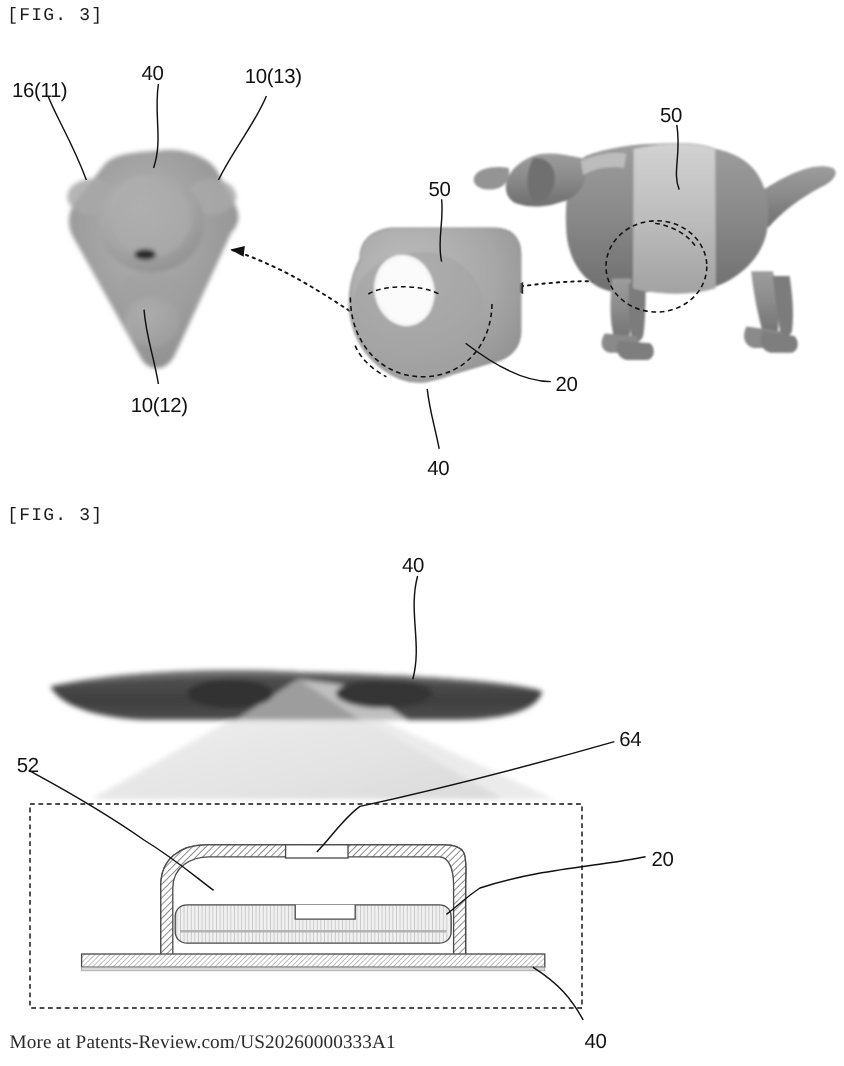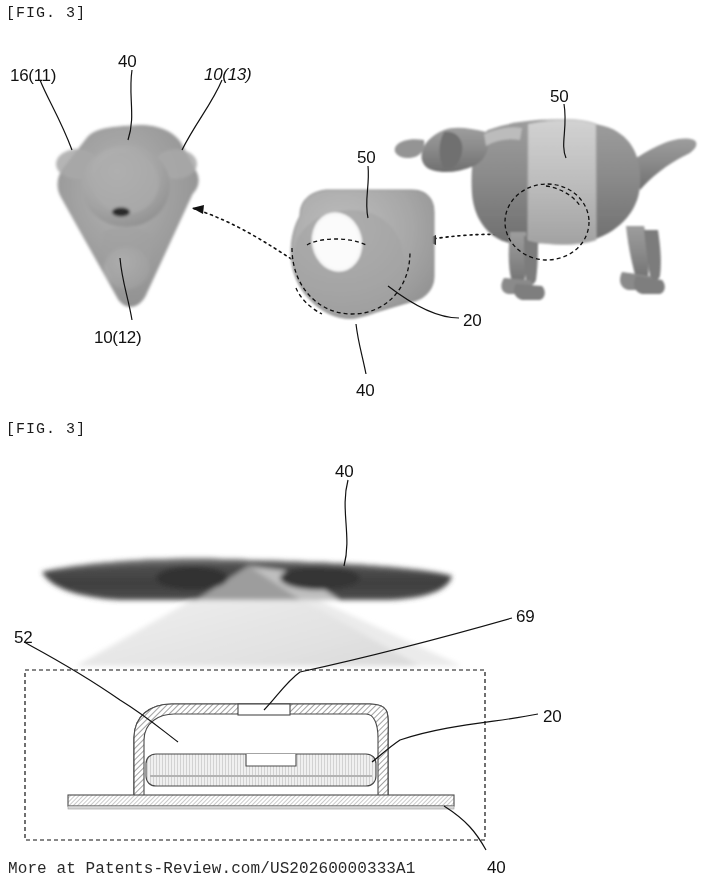--- a/index.html
+++ b/index.html
@@ -53,21 +53,21 @@
     pointer-events: none;
   }
 
   
   #footer-text {
     position: absolute;
     left: 8px;
     top: 860px;
     font-size: 16px;
     color: #2a2a2a;
-    font-family: Liberation Mono, monospace;
+    font-family: Liberation Serif, serif;
     letter-spacing: 0.1px;
     text-align: center;
   }
 </style>
 </head>
 <body>
 
 <div class="page">
 
   <div class="fig-header" id="fig3-header">[FIG. 3]</div>
@@ -250,22 +250,22 @@
       <path d="M 546 186 C 560 188 574 196 580 206"></path>
     </g>
 
     <g fill="none" stroke="#111" stroke-width="1.2">
       <path d="M 564 104 C 568 128 560 144 566 158"></path>
     </g>
   </svg>
 
   <div class="ref" id="fig3-label-10-11" style="left:10px;  top:66px;">16(11)</div>
   <div class="ref" id="fig3-label-40-top" style="left:118px; top:52px;">40</div>
-  <div class="ref" id="fig3-label-10-13" style="left:204px; top:65px;font-style:italic;">10(13)</div>
-  <div class="ref" id="fig3-label-10-12" style="left:94px; top:328px;">10(12)</div>
+  <div class="ref" id="fig3-label-10-13" style="left:204px; top:54px;">10(13)</div>
+  <div class="ref" id="fig3-label-10-12" style="left:109px; top:328px;">10(12)</div>
   <div class="ref" id="fig3-label-50-mid" style="left:357px; top:148px;">50</div>
   <div class="ref" id="fig3-label-20" style="left:463px; top:311px;">20</div>
   <div class="ref" id="fig3-label-40-mid" style="left:356px; top:381px;">40</div>
   <div class="ref" id="fig3-label-50-dog" style="left:550px; top:87px;">50</div>
 
   <div class="fig-header" id="fig4-header">[FIG. 3]</div>
 
   <svg class="layer" id="fig4-art" viewBox="0 0 703 888">
     <defs>
       <linearGradient id="topDark" x1="0" y1="0" x2="0" y2="1">
@@ -371,20 +371,20 @@
                C 286 682 276 698 264 710"></path>
 
       <path d="M 538 714 C 500 722 448 724 400 740
                C 388 748 380 756 372 762"></path>
 
       <path d="M 486 850 C 476 832 466 820 444 806"></path>
     </g>
   </svg>
 
   <div class="ref" id="fig4-label-40-top" style="left:335px; top:462px;">40</div>
-  <div class="ref" id="fig4-label-42" style="left:516px; top:607px;">69</div>
+  <div class="ref" id="fig4-label-42" style="left:516px; top:607px;">64</div>
   <div class="ref" id="fig4-label-41" style="left:14px; top:628px;">52</div>
   <div class="ref" id="fig4-label-20" style="left:543px; top:707px;">20</div>
   <div class="ref" id="fig4-label-40-bottom" style="left:487px; top:858px;">40</div>
 
   <div id="footer-text">More at Patents-Review.com/US20260000333A1</div>
 
 </div>
 
 </body></html>

